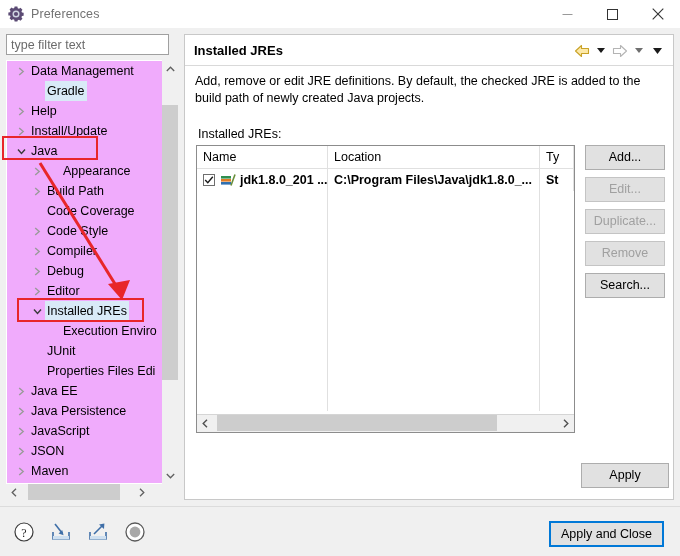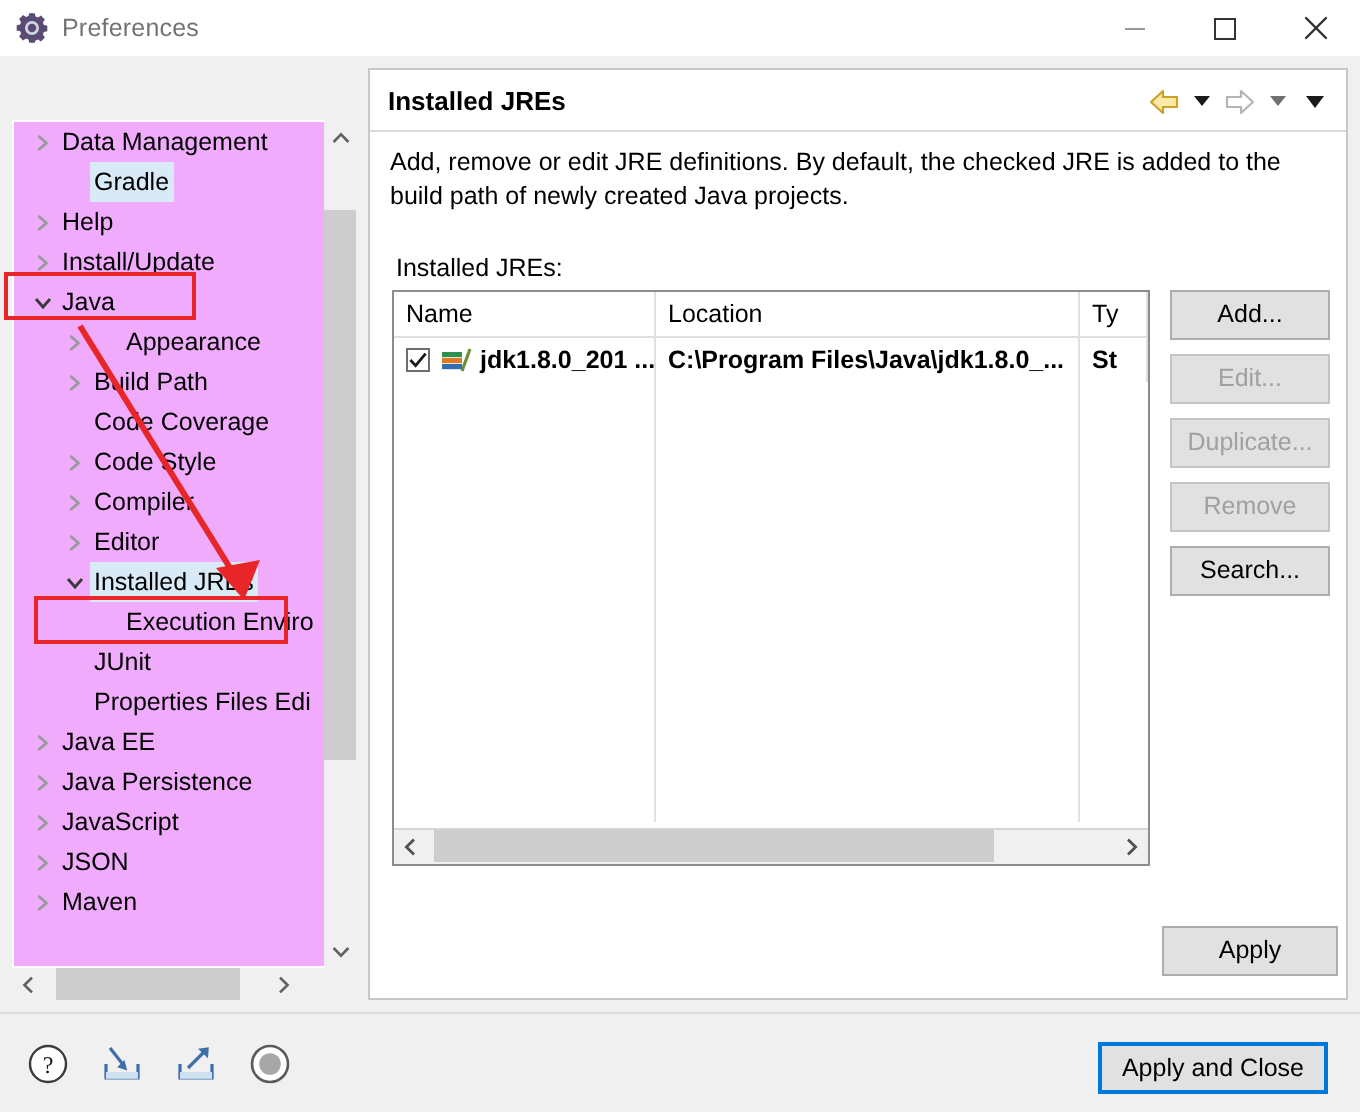--- a/index.html
+++ b/index.html
@@ -283,20 +283,21 @@
           <line x1="0.7" y1="0.7" x2="11.3" y2="11.3" stroke="#333" stroke-width="1.1"></line>
           <line x1="11.3" y1="0.7" x2="0.7" y2="11.3" stroke="#333" stroke-width="1.1"></line>
         </svg>
     </div>
   </div>
 </div>
 
 <div class="dialog-body">
 
   <div class="left-panel">
+    <input class="filter-box" type="text" placeholder="type filter text" style="">
 
     <div class="tree-wrap">
       <div class="tree" id="tree-root">
           <div class="tree-item" style="padding-left: 6px;">
             <span class="tw">
               <svg width="7" height="9" viewBox="0 0 7 9">
                 <polyline points="1.2,1 5.2,4.5 1.2,8" fill="none" stroke="#9a9a9a" stroke-width="1.4"></polyline>
               </svg>
             </span>
             <span class="tree-label">Data Management</span>
@@ -357,20 +358,28 @@
             </span>
             <span class="tree-label">Code Style</span>
           </div>
           <div class="tree-item" style="padding-left: 22px;">
             <span class="tw">
               <svg width="7" height="9" viewBox="0 0 7 9">
                 <polyline points="1.2,1 5.2,4.5 1.2,8" fill="none" stroke="#9a9a9a" stroke-width="1.4"></polyline>
               </svg>
             </span>
             <span class="tree-label">Compiler</span>
+          </div>
+          <div class="tree-item" style="padding-left: 22px;">
+            <span class="tw">
+              <svg width="7" height="9" viewBox="0 0 7 9">
+                <polyline points="1.2,1 5.2,4.5 1.2,8" fill="none" stroke="#9a9a9a" stroke-width="1.4"></polyline>
+              </svg>
+            </span>
+            <span class="tree-label">Debug</span>
           </div>
           <div class="tree-item" style="padding-left: 22px;">
             <span class="tw">
               <svg width="7" height="9" viewBox="0 0 7 9">
                 <polyline points="1.2,1 5.2,4.5 1.2,8" fill="none" stroke="#9a9a9a" stroke-width="1.4"></polyline>
               </svg>
             </span>
             <span class="tree-label">Editor</span>
           </div>
           <div class="tree-item" style="padding-left: 22px;">

